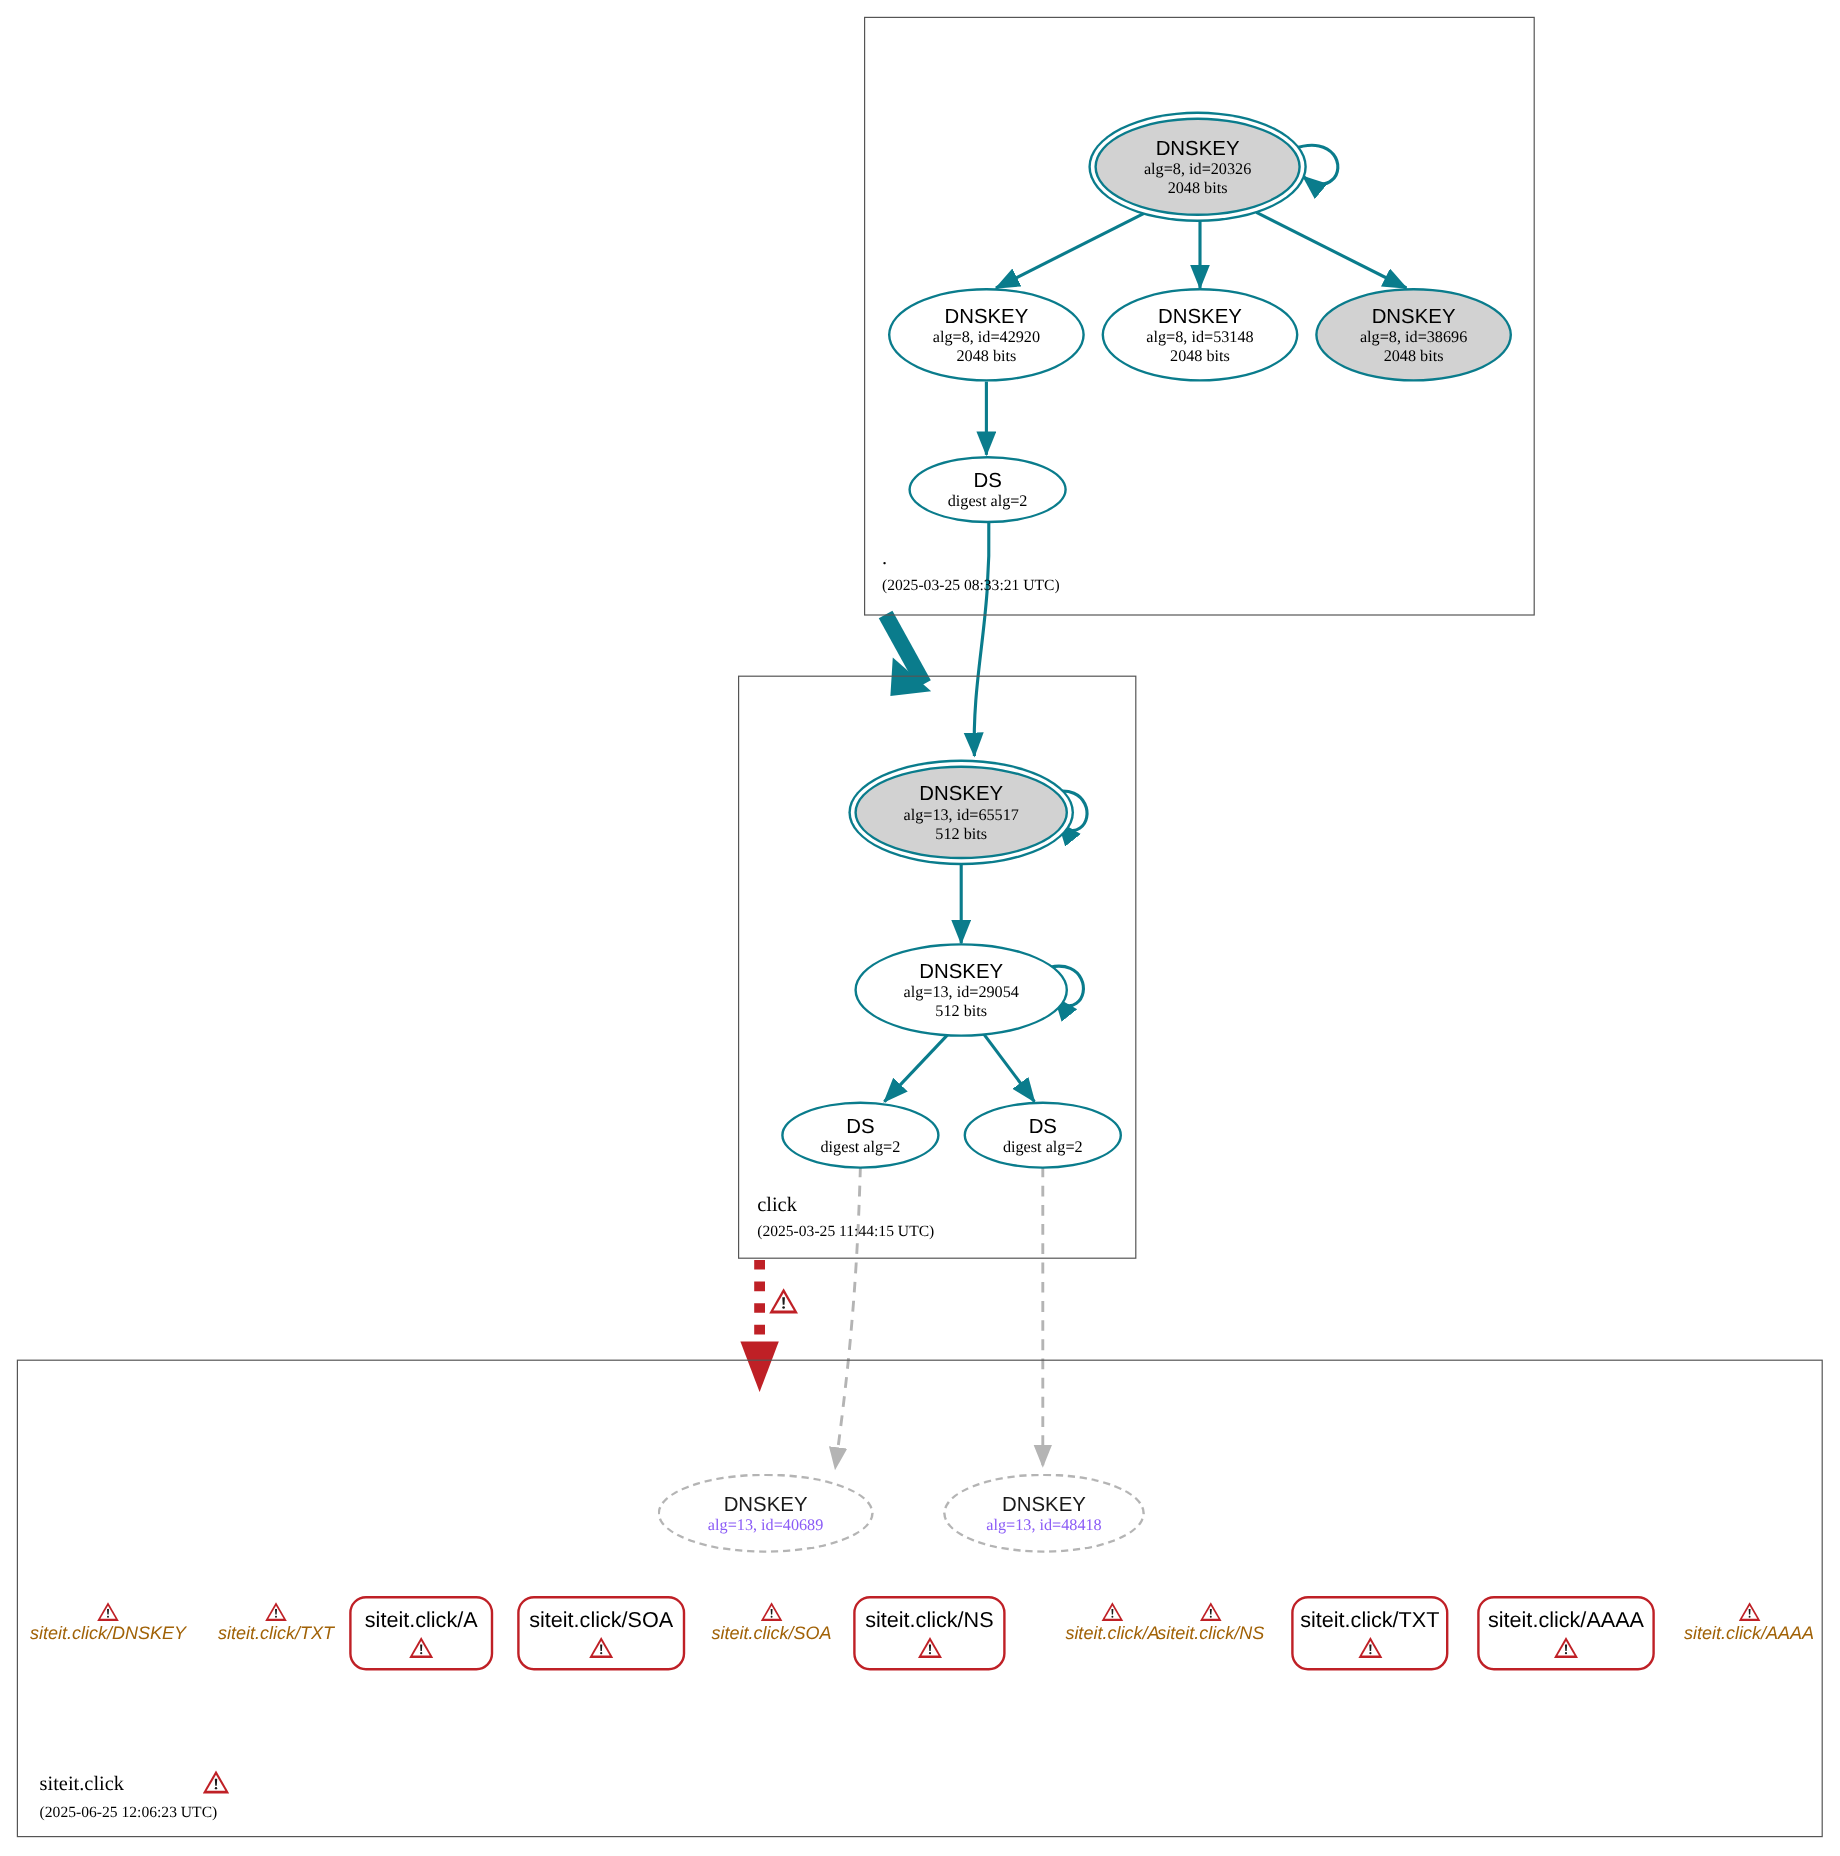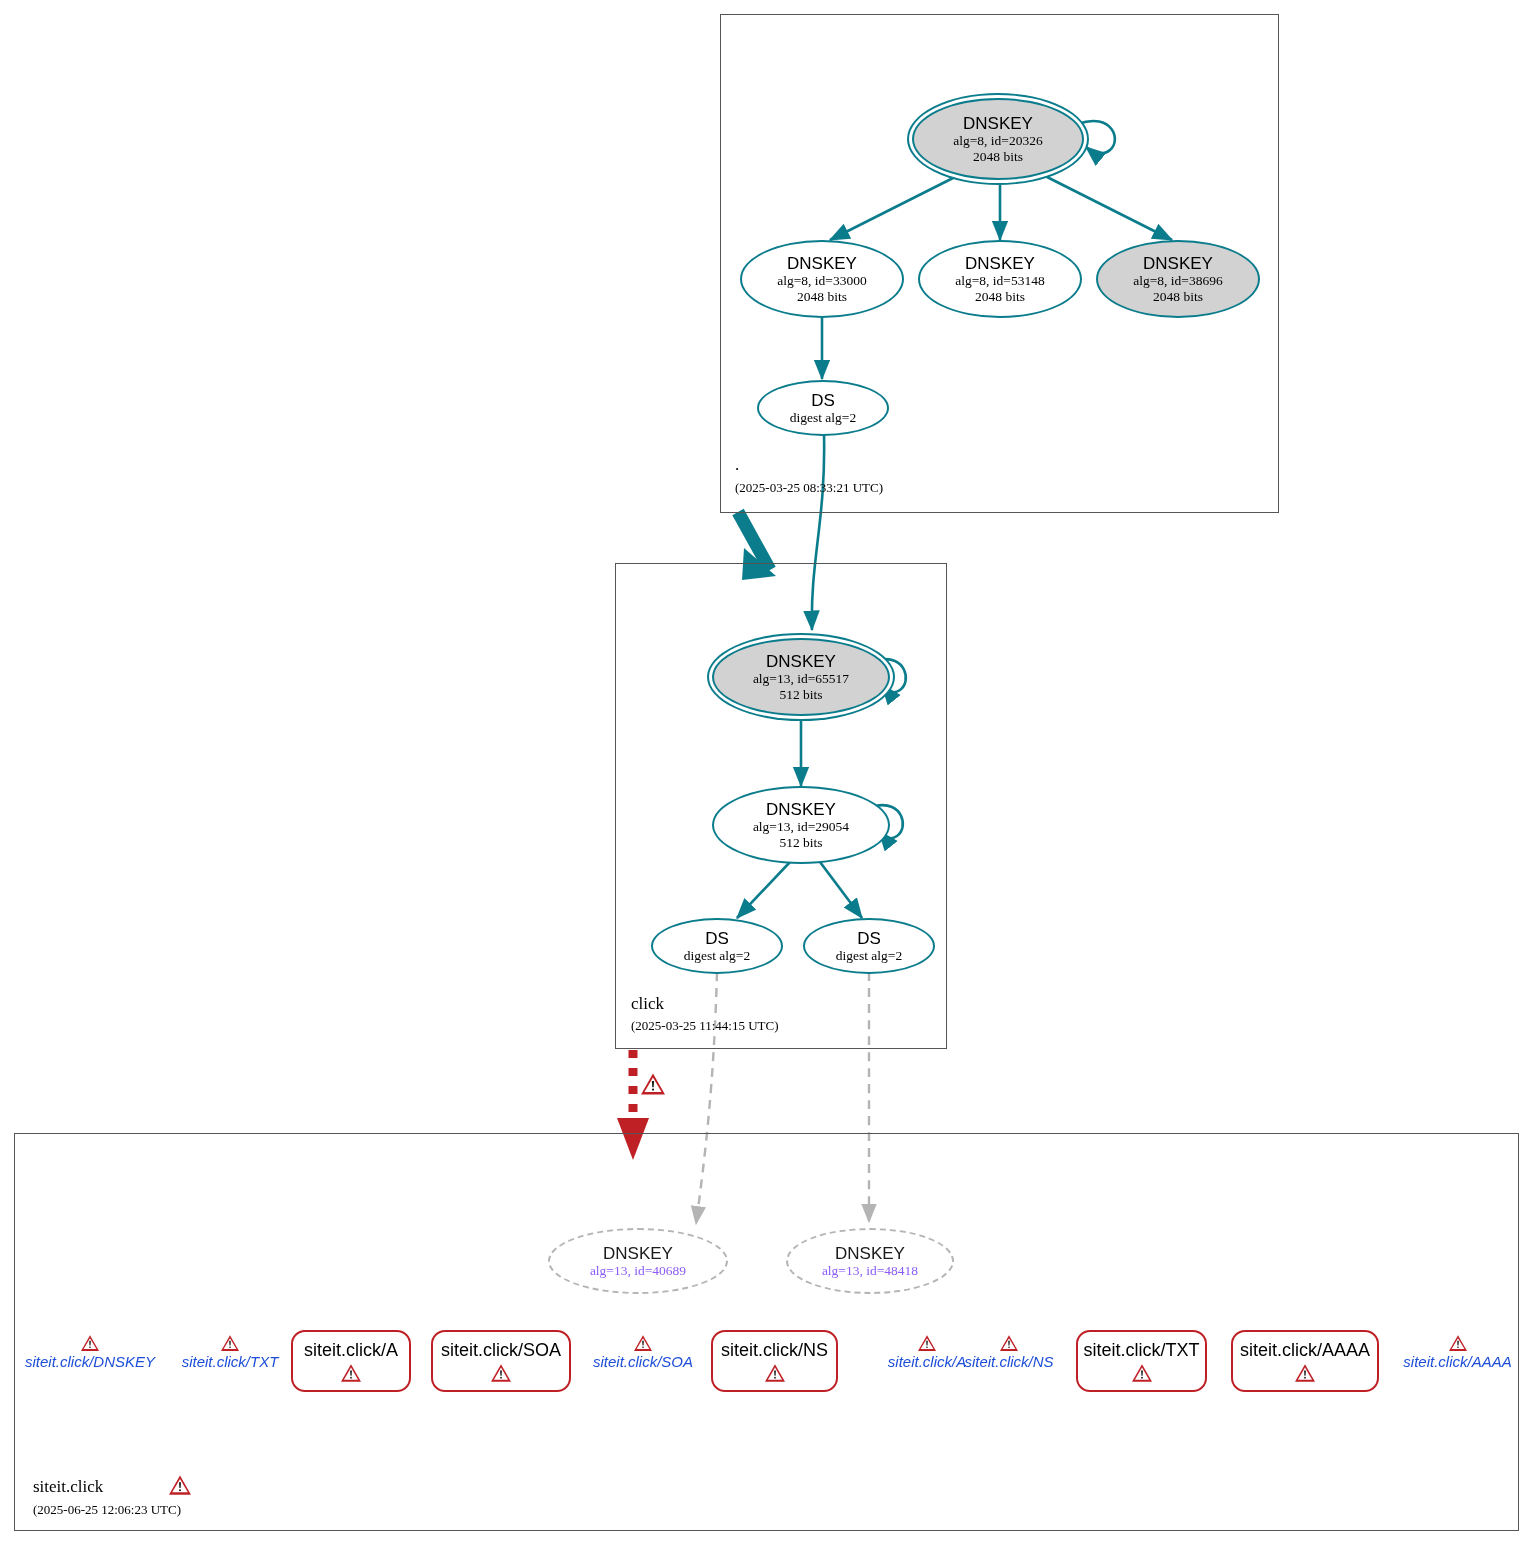--- a/index.html
+++ b/index.html
@@ -95,21 +95,21 @@
     display: flex;
     flex-direction: column;
     align-items: center;
     justify-content: center;
     gap: 1px;
   }
   .rrset-ghost .label {
     font-family: "Liberation Sans", sans-serif;
     font-style: italic;
     font-size: 15px;
-    color: #1d4ed8;
+    color: #a16207;
     white-space: nowrap;
   }
   .warn {
     display: inline-block;
     width: 22px;
     height: 20px;
     flex: 0 0 auto;
   }
   .warn.small { width: 20px; height: 18px; }
   .warn.zone { width: 22px; height: 20px; }
@@ -190,21 +190,21 @@
 <div class="zone-label zone-time" style="left:735px; top:480px;">(2025-03-25 08:33:21 UTC)</div>
 
 <div class="node ksk" style="left:912px; top:98px; width:172px; height:82px;">
   <span class="t1">DNSKEY</span>
   <span class="t2">alg=8, id=20326</span>
   <span class="t3">2048 bits</span>
 </div>
 
 <div class="node secure" style="left:740px; top:240px; width:164px; height:78px;">
   <span class="t1">DNSKEY</span>
-  <span class="t2">alg=8, id=33000</span>
+  <span class="t2">alg=8, id=42920</span>
   <span class="t3">2048 bits</span>
 </div>
 
 <div class="node secure" style="left:918px; top:240px; width:164px; height:78px;">
   <span class="t1">DNSKEY</span>
   <span class="t2">alg=8, id=53148</span>
   <span class="t3">2048 bits</span>
 </div>
 
 <div class="node secure filled" style="left:1096px; top:240px; width:164px; height:78px;">

